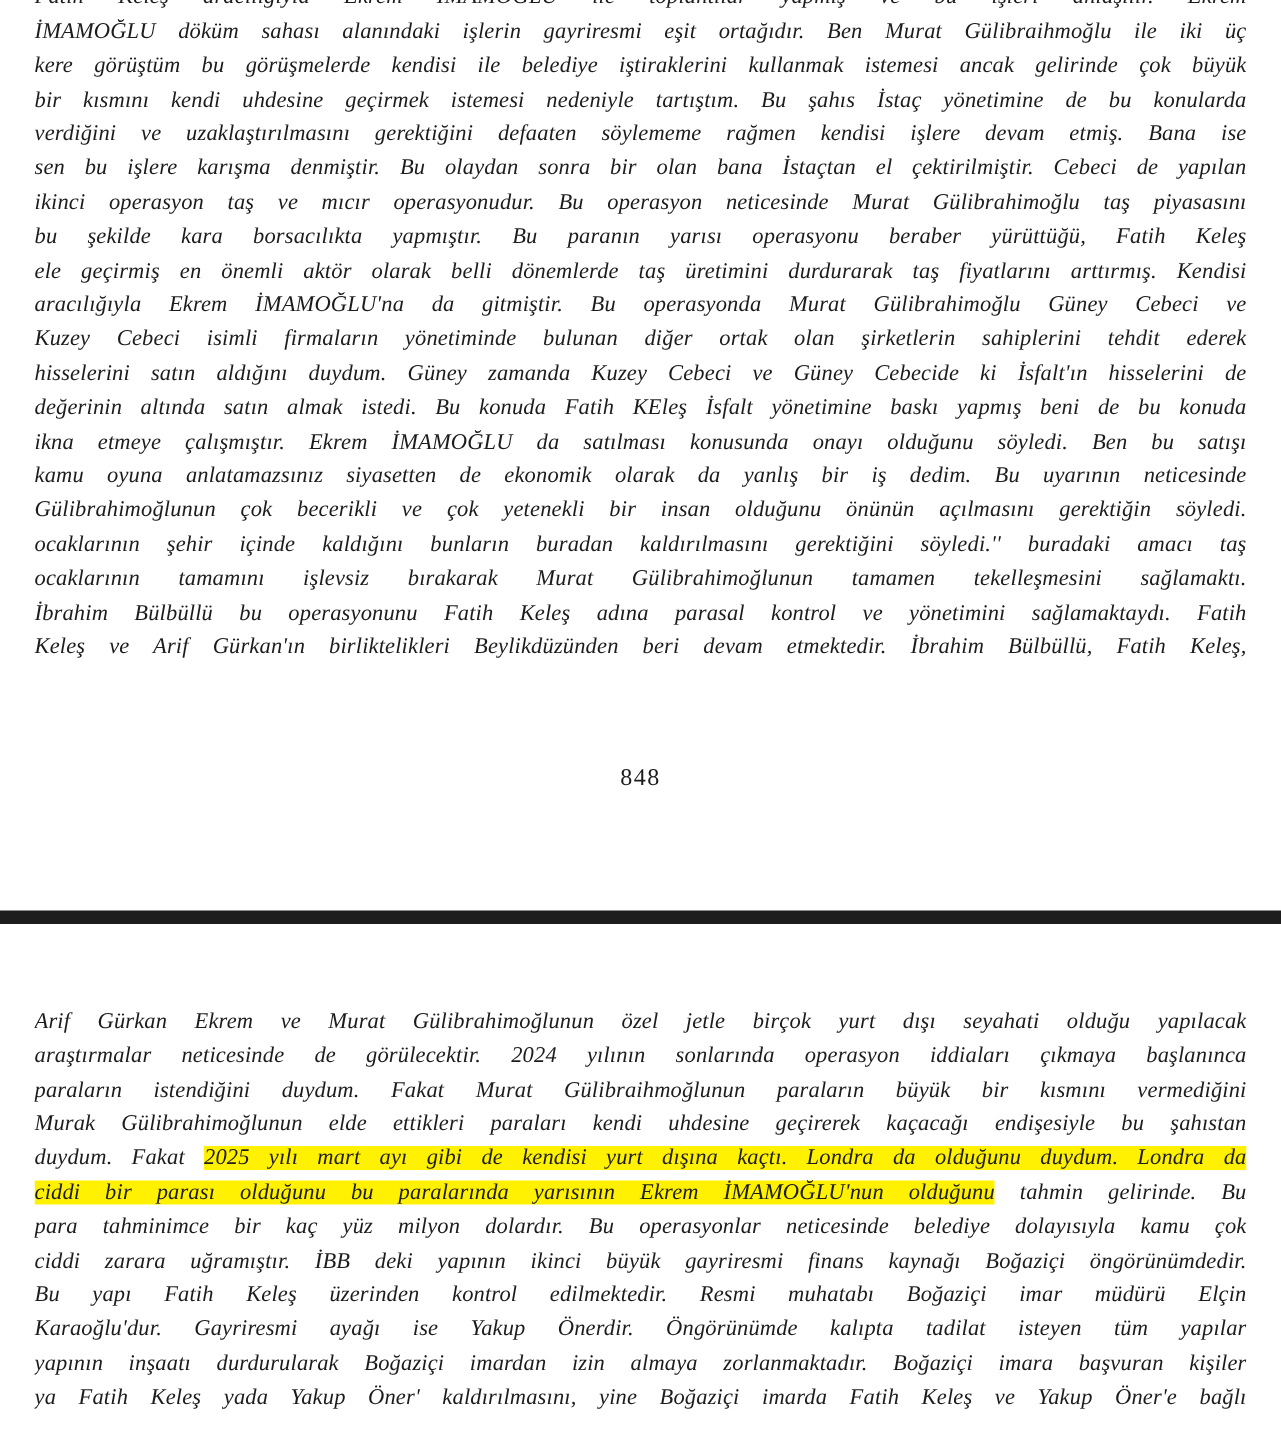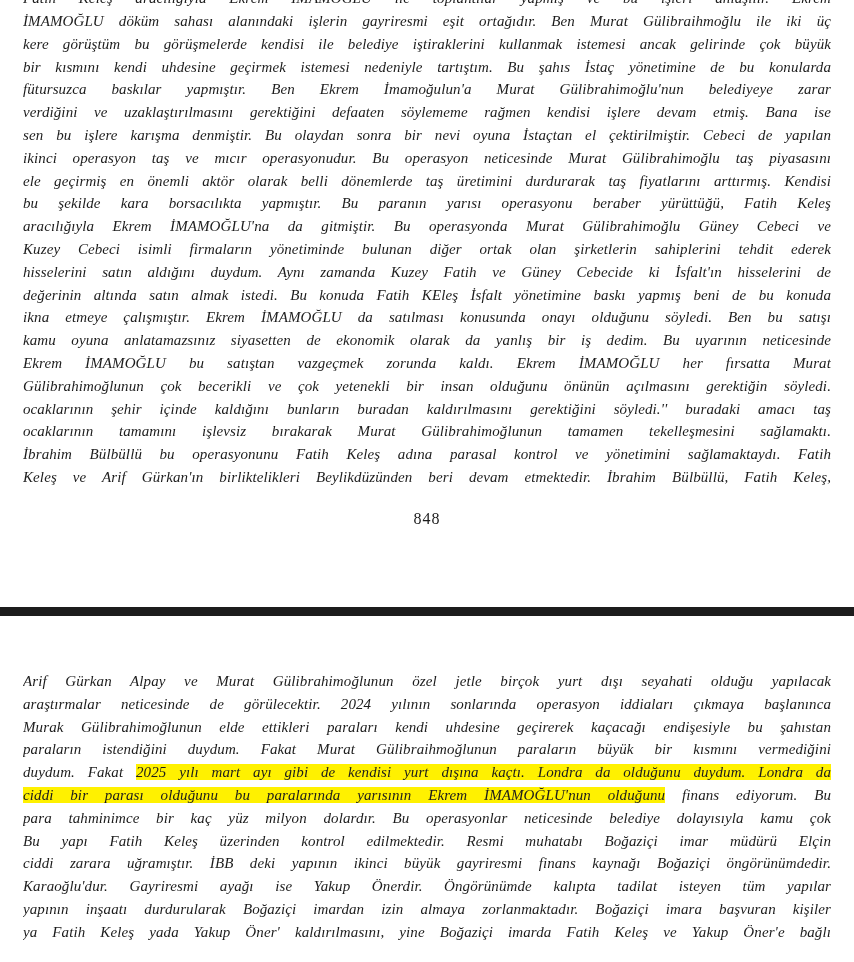--- a/index.html
+++ b/index.html
@@ -42,52 +42,50 @@
 <div class="doc">
 
   <div class="clipped-line">
     <div class="textline">Fatih Keleş aracılığıyla Ekrem İMAMOĞLU ile toplantılar yapmış ve bu işleri anlaşılır. Ekrem</div>
   </div>
 
   <div id="page1-lines" class="textblock" style="top:10px;">
       <div class="textline">İMAMOĞLU döküm sahası alanındaki işlerin gayriresmi eşit ortağıdır. Ben Murat Gülibraihmoğlu ile iki üç</div>
       <div class="textline">kere görüştüm bu görüşmelerde kendisi ile belediye iştiraklerini kullanmak istemesi ancak gelirinde çok büyük</div>
       <div class="textline">bir kısmını kendi uhdesine geçirmek istemesi nedeniyle tartıştım. Bu şahıs İstaç yönetimine de bu konularda</div>
-      <div class="textline">fütursuzca baskılar yapmıştır. Ben Ekrem İmamoğulun'a Murat Gülibrahimoğlu'nun belediyeye zarar</div>
       <div class="textline">verdiğini ve uzaklaştırılmasını gerektiğini defaaten söylememe rağmen kendisi işlere devam etmiş. Bana ise</div>
-      <div class="textline">sen bu işlere karışma denmiştir. Bu olaydan sonra bir nevi oyuna İstaçtan el çektirilmiştir. Cebeci de yapılan</div>
+      <div class="textline">sen bu işlere karışma denmiştir. Bu olaydan sonra bir olan bana İstaçtan el çektirilmiştir. Cebeci de yapılan</div>
       <div class="textline">ikinci operasyon taş ve mıcır operasyonudur. Bu operasyon neticesinde Murat Gülibrahimoğlu taş piyasasını</div>
+      <div class="textline">bu şekilde kara borsacılıkta yapmıştır. Bu paranın yarısı operasyonu beraber yürüttüğü, Fatih Keleş</div>
       <div class="textline">ele geçirmiş en önemli aktör olarak belli dönemlerde taş üretimini durdurarak taş fiyatlarını arttırmış. Kendisi</div>
-      <div class="textline">bu şekilde kara borsacılıkta yapmıştır. Bu paranın yarısı operasyonu beraber yürüttüğü, Fatih Keleş</div>
       <div class="textline">aracılığıyla Ekrem İMAMOĞLU'na da gitmiştir. Bu operasyonda Murat Gülibrahimoğlu Güney Cebeci ve</div>
       <div class="textline">Kuzey Cebeci isimli firmaların yönetiminde bulunan diğer ortak olan şirketlerin sahiplerini tehdit ederek</div>
-      <div class="textline">hisselerini satın aldığını duydum. Aynı zamanda Kuzey Fatih ve Güney Cebecide ki İsfalt'ın hisselerini de</div>
+      <div class="textline">hisselerini satın aldığını duydum. Güney zamanda Kuzey Cebeci ve Güney Cebecide ki İsfalt'ın hisselerini de</div>
       <div class="textline">değerinin altında satın almak istedi. Bu konuda Fatih KEleş İsfalt yönetimine baskı yapmış beni de bu konuda</div>
       <div class="textline">ikna etmeye çalışmıştır. Ekrem İMAMOĞLU da satılması konusunda onayı olduğunu söyledi. Ben bu satışı</div>
       <div class="textline">kamu oyuna anlatamazsınız siyasetten de ekonomik olarak da yanlış bir iş dedim. Bu uyarının neticesinde</div>
-      <div class="textline">Ekrem İMAMOĞLU bu satıştan vazgeçmek zorunda kaldı. Ekrem İMAMOĞLU her fırsatta Murat</div>
       <div class="textline">Gülibrahimoğlunun çok becerikli ve çok yetenekli bir insan olduğunu önünün açılmasını gerektiğin söyledi.</div>
       <div class="textline">ocaklarının şehir içinde kaldığını bunların buradan kaldırılmasını gerektiğini söyledi.'' buradaki amacı taş</div>
       <div class="textline">ocaklarının tamamını işlevsiz bırakarak Murat Gülibrahimoğlunun tamamen tekelleşmesini sağlamaktı.</div>
       <div class="textline">İbrahim Bülbüllü bu operasyonunu Fatih Keleş adına parasal kontrol ve yönetimini sağlamaktaydı. Fatih</div>
       <div class="textline">Keleş ve Arif Gürkan'ın birliktelikleri Beylikdüzünden beri devam etmektedir. İbrahim Bülbüllü, Fatih Keleş,</div>
     </div>
 
   <div class="pagenum">848</div>
 
   <div class="separator"></div>
 
   <div id="page2-lines" class="textblock" style="top:670px;">
-      <div class="textline"><span class="">Arif Gürkan Alpay ve Murat Gülibrahimoğlunun özel jetle birçok yurt dışı seyahati olduğu yapılacak</span></div>
+      <div class="textline"><span class="">Arif Gürkan Ekrem ve Murat Gülibrahimoğlunun özel jetle birçok yurt dışı seyahati olduğu yapılacak</span></div>
       <div class="textline"><span class="">araştırmalar neticesinde de görülecektir.  2024 yılının sonlarında operasyon iddiaları çıkmaya başlanınca</span></div>
+      <div class="textline"><span class="">paraların istendiğini duydum. Fakat Murat Gülibraihmoğlunun paraların büyük bir kısmını vermediğini</span></div>
       <div class="textline"><span class="">Murak Gülibrahimoğlunun elde ettikleri paraları kendi uhdesine geçirerek kaçacağı endişesiyle bu şahıstan</span></div>
-      <div class="textline"><span class="">paraların istendiğini duydum. Fakat Murat Gülibraihmoğlunun paraların büyük bir kısmını vermediğini</span></div>
       <div class="textline"><span class="">duydum. Fakat </span><span class="hl">2025 yılı mart ayı gibi de kendisi yurt dışına kaçtı. Londra da olduğunu duydum. Londra da</span></div>
-      <div class="textline"><span class="hl">ciddi bir parası olduğunu bu paralarında yarısının Ekrem İMAMOĞLU'nun olduğunu</span><span class=""> finans ediyorum. Bu</span></div>
+      <div class="textline"><span class="hl">ciddi bir parası olduğunu bu paralarında yarısının Ekrem İMAMOĞLU'nun olduğunu</span><span class=""> tahmin gelirinde. Bu</span></div>
       <div class="textline"><span class="">para tahminimce bir kaç yüz milyon dolardır. Bu operasyonlar neticesinde belediye dolayısıyla kamu çok</span></div>
+      <div class="textline"><span class="">ciddi zarara uğramıştır. İBB deki yapının ikinci büyük gayriresmi finans kaynağı Boğaziçi öngörünümdedir.</span></div>
       <div class="textline"><span class="">Bu yapı Fatih Keleş üzerinden kontrol edilmektedir. Resmi muhatabı Boğaziçi imar müdürü Elçin</span></div>
-      <div class="textline"><span class="">ciddi zarara uğramıştır. İBB deki yapının ikinci büyük gayriresmi finans kaynağı Boğaziçi öngörünümdedir.</span></div>
       <div class="textline"><span class="">Karaoğlu'dur. Gayriresmi ayağı ise Yakup Önerdir. Öngörünümde kalıpta tadilat isteyen tüm yapılar</span></div>
       <div class="textline"><span class="">yapının inşaatı durdurularak Boğaziçi imardan izin almaya zorlanmaktadır. Boğaziçi imara başvuran kişiler</span></div>
       <div class="textline"><span class="">ya Fatih Keleş yada Yakup Öner' kaldırılmasını, yine Boğaziçi imarda Fatih Keleş ve Yakup Öner'e bağlı</span></div>
     </div>
 
 </div>
 
 </body></html>

